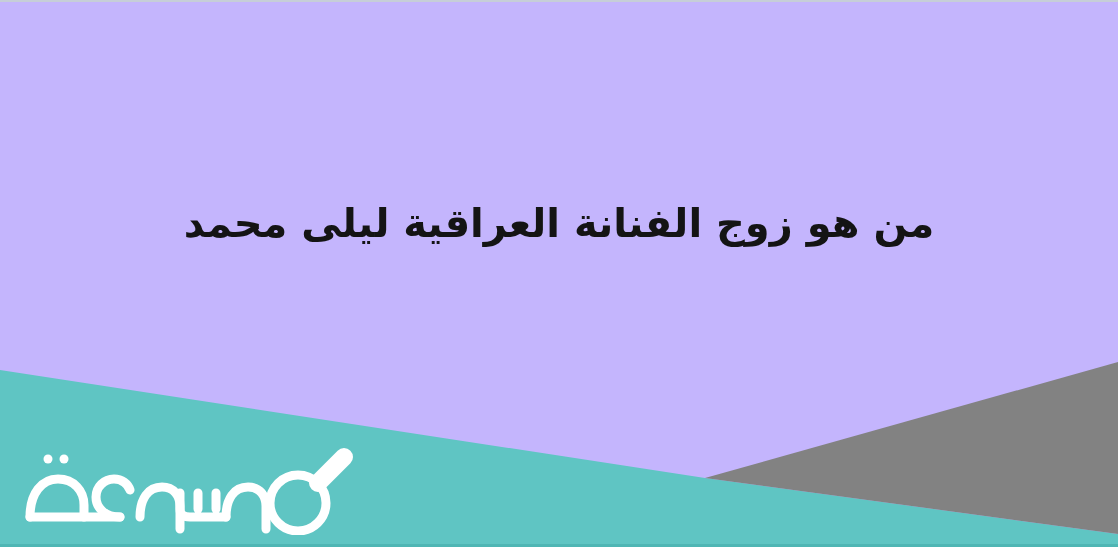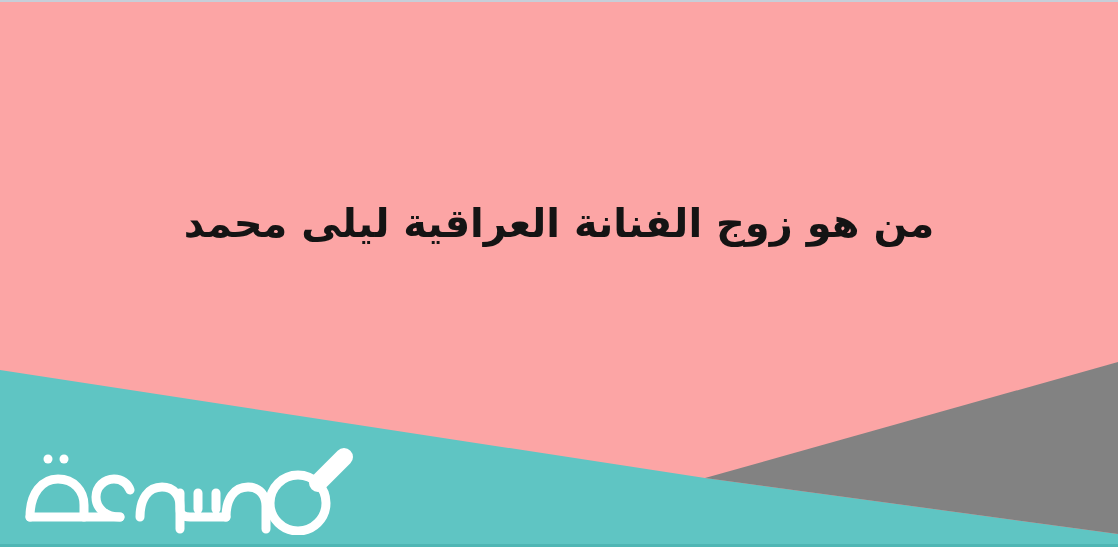--- a/index.html
+++ b/index.html
@@ -9,21 +9,21 @@
     background: #ffffff;
   }
   body {
     font-family: "Liberation Sans", "DejaVu Sans", sans-serif;
   }
 
   .canvas {
     position: relative;
     width: 1118px;
     height: 547px;
-    background: #fca5a5;
+    background: #c4b5fd;
     overflow: hidden;
     box-sizing: border-box;
   }
 
   
   .top-rule {
     position: absolute;
     left: 0;
     top: 0;
     width: 1118px;

